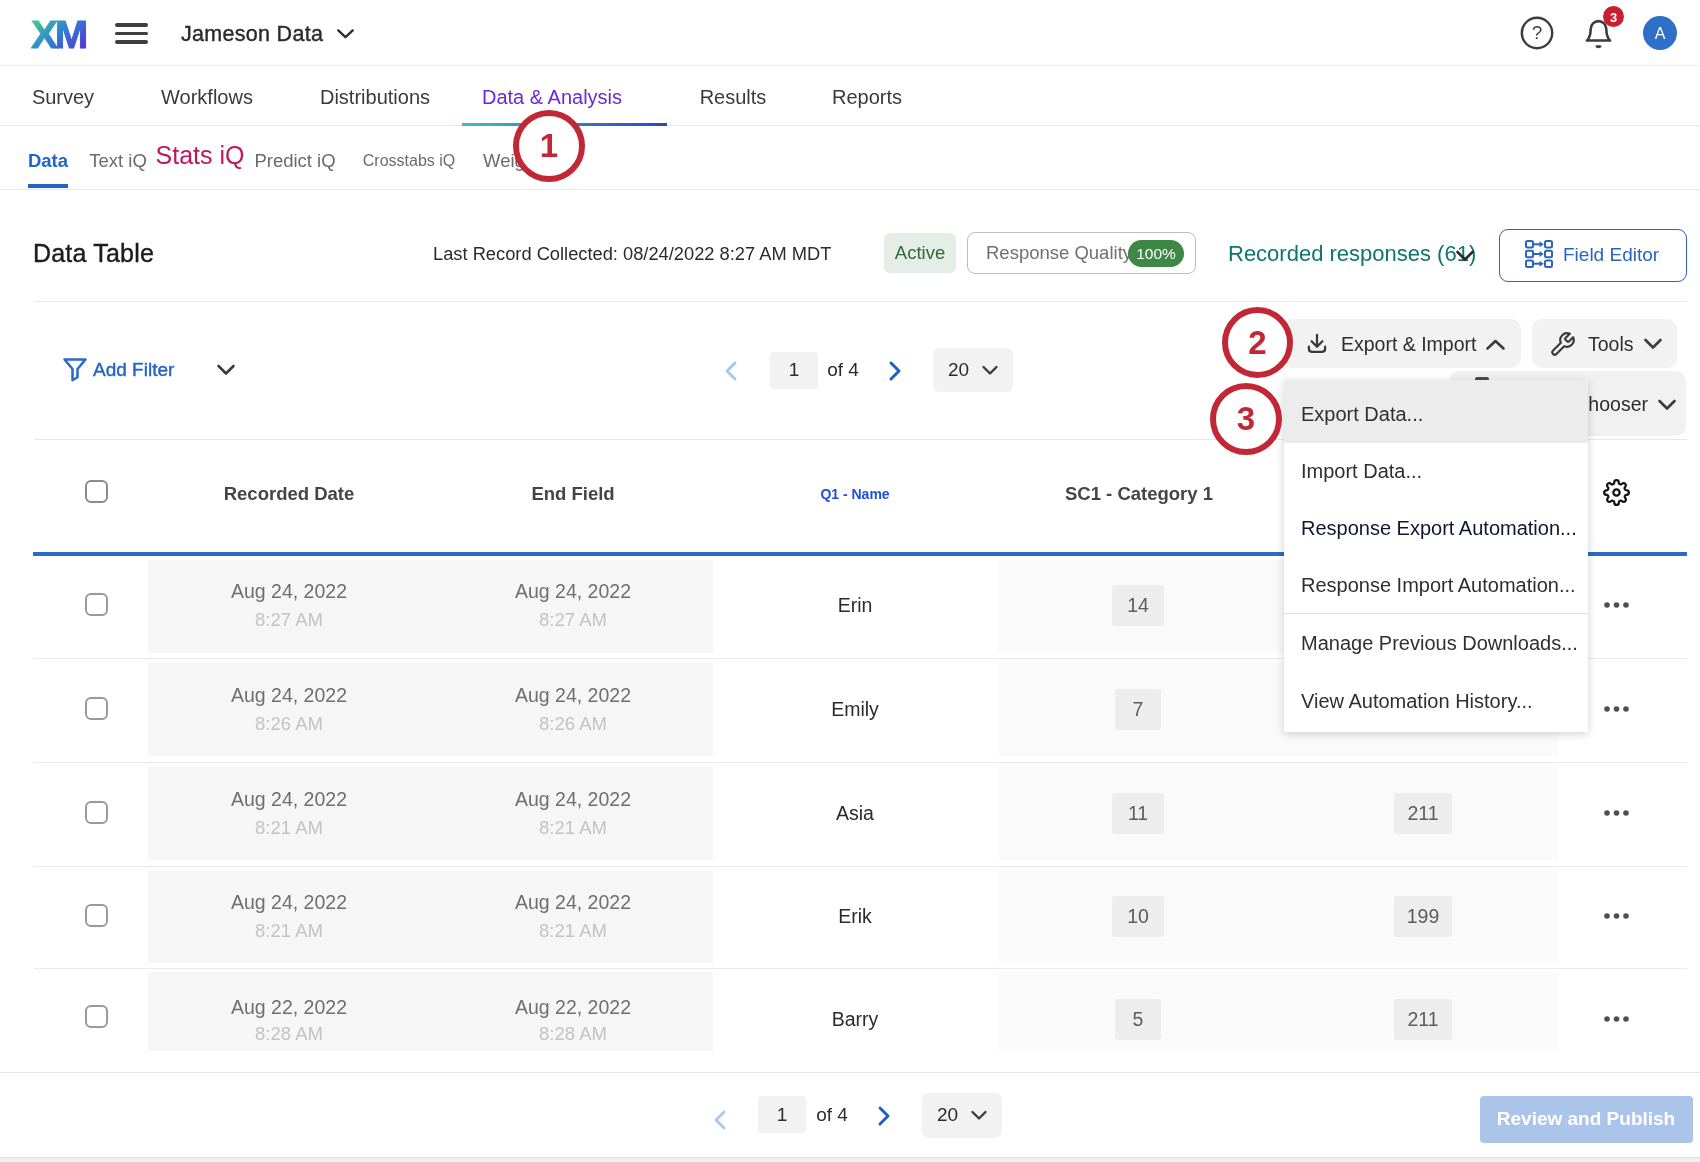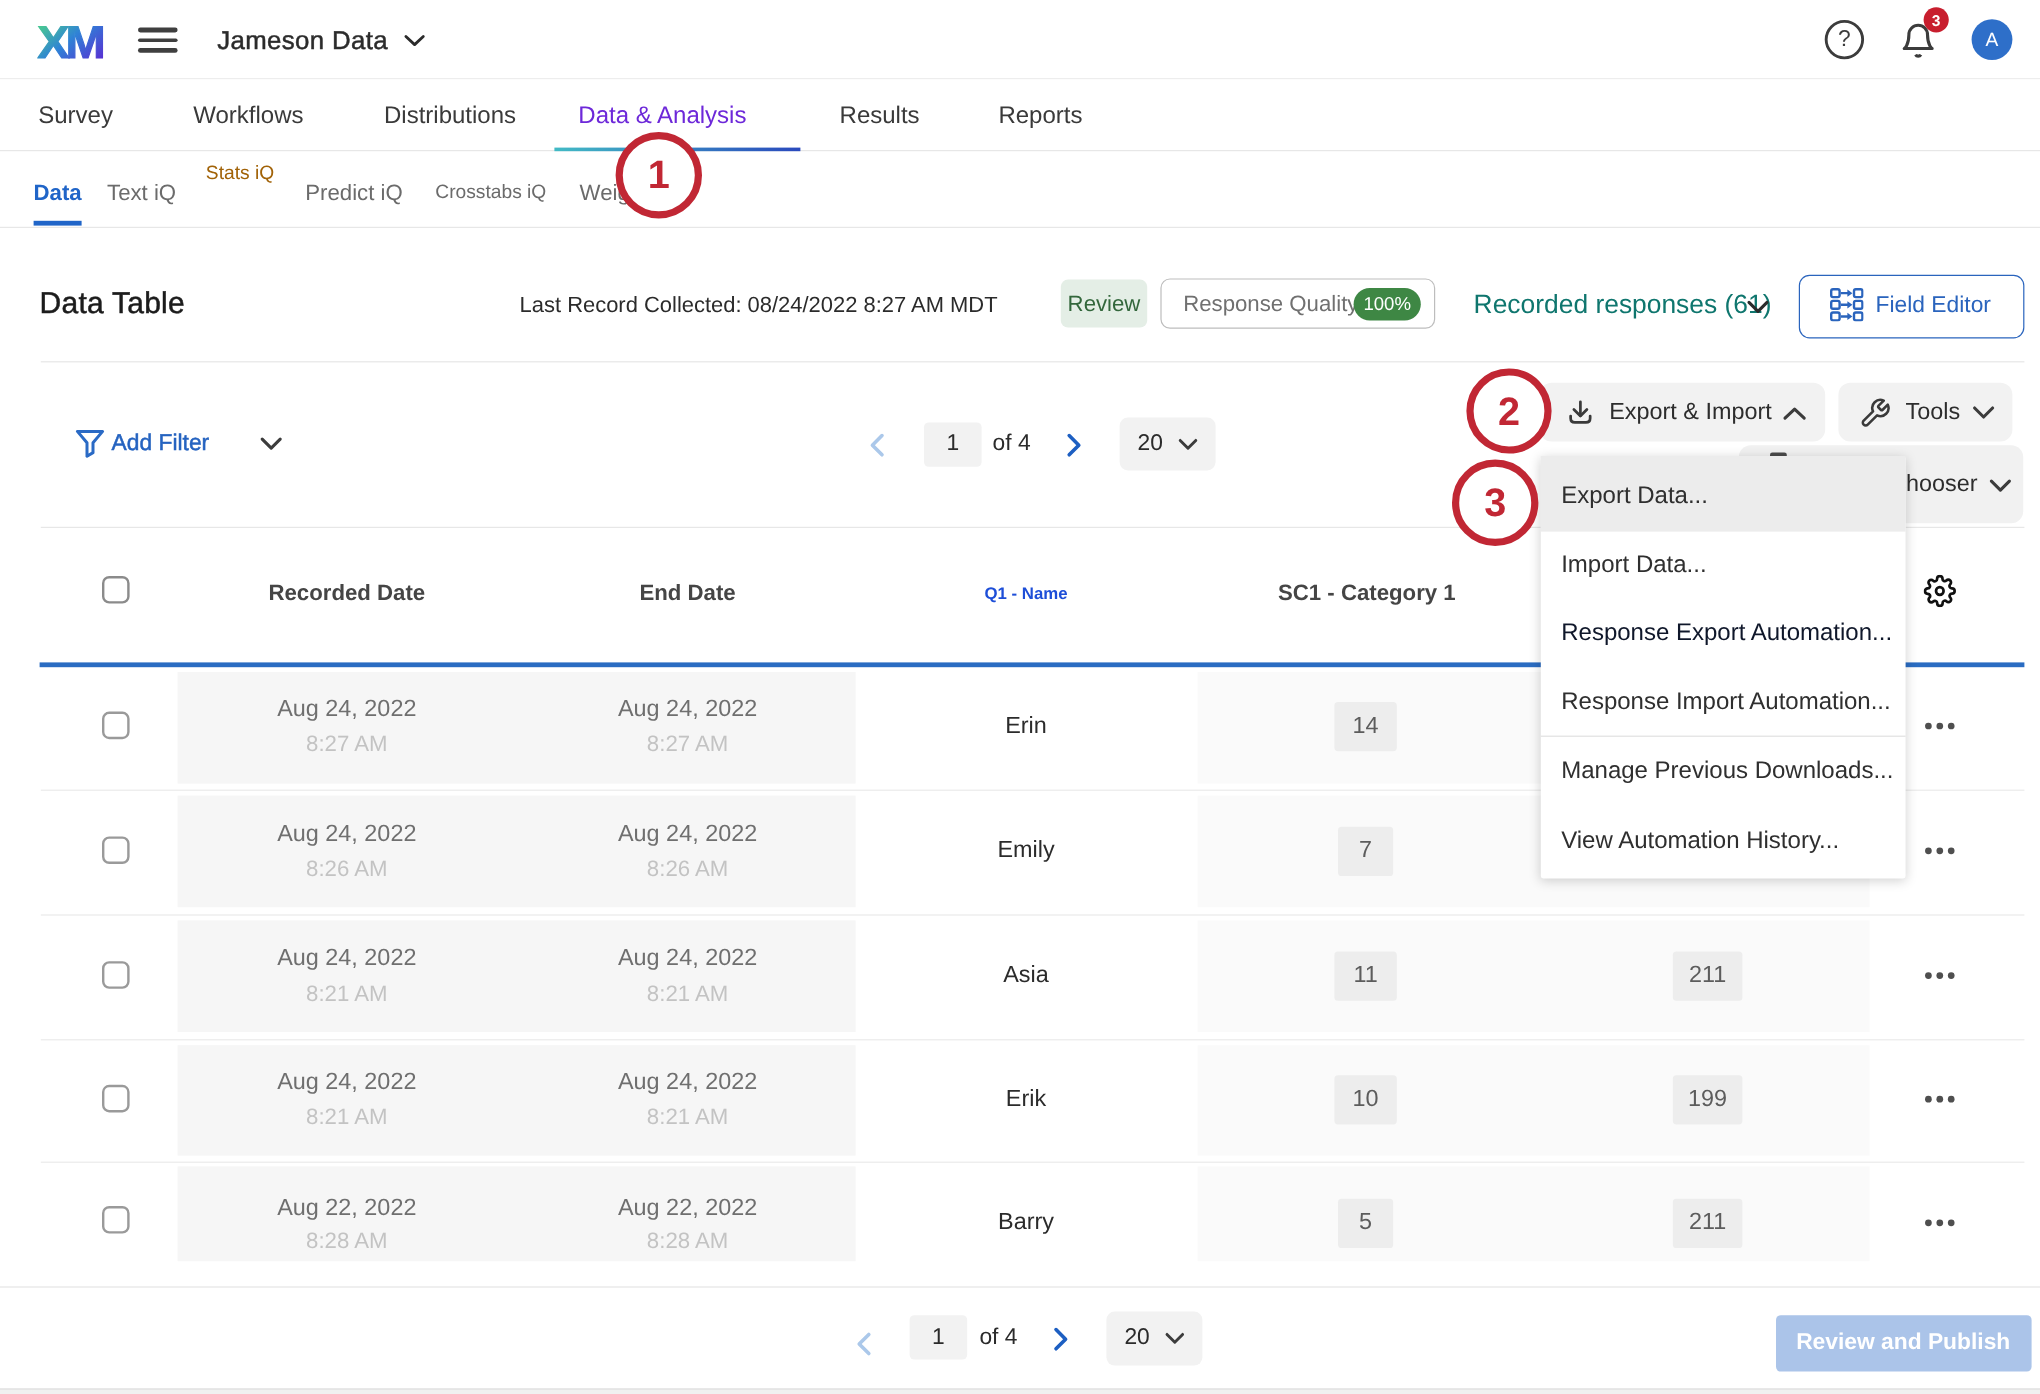--- a/index.html
+++ b/index.html
@@ -49,31 +49,31 @@
 <div class="c" style="left:207px;top:97px;font-size:20px;color:#3a3a3a">Workflows</div>
 <div class="c" style="left:375px;top:97px;font-size:20px;color:#3a3a3a">Distributions</div>
 <div class="c" style="left:552px;top:97px;font-size:20px;color:#6d28d9">Data &amp; Analysis</div>
 <div class="c" style="left:733px;top:97px;font-size:20px;color:#3a3a3a">Results</div>
 <div class="c" style="left:867px;top:97px;font-size:20px;color:#3a3a3a">Reports</div>
 <div class="hline" style="left:0;top:125px;width:1700px;background:#e7e7e7"></div>
 <div class="abs" style="left:462px;top:122.5px;width:205px;height:3.5px;background:linear-gradient(90deg,#42bac5,#2a49bd)"></div>
 
 <div class="c" style="left:48px;top:161px;font-size:18.5px;font-weight:bold;color:#2065c8">Data</div>
 <div class="c" style="left:118px;top:161px;font-size:18.5px;color:#6b6b6b">Text iQ</div>
-<div class="c" style="left:200px;top:145px;font-size:16px;color:#a16207">Stats iQ</div>
+<div class="c" style="left:200px;top:155px;font-size:25px;color:#be185d">Stats iQ</div>
 <div class="c" style="left:295px;top:161px;font-size:18.5px;color:#6b6b6b">Predict iQ</div>
 <div class="c" style="left:409px;top:161px;font-size:16px;color:#6b6b6b">Crosstabs iQ</div>
 <div class="lv" style="left:483px;top:161px;font-size:18.5px;color:#6b6b6b">Weighting</div>
 <div class="hline" style="left:0;top:189px;width:1700px;background:#e7e7e7"></div>
 <div class="abs" style="left:28px;top:184px;width:40px;height:4px;background:#2065c8"></div>
 
 <div class="lv" style="left:33px;top:253px;font-size:25px;color:#1c1c1c;-webkit-text-stroke:0.4px #1c1c1c;letter-spacing:0.2px">Data Table</div>
 <div class="lv" style="left:433px;top:254px;font-size:18.3px;color:#2b2b2b">Last Record Collected: 08/24/2022 8:27 AM MDT</div>
 <div class="abs" style="left:884px;top:233px;width:72px;height:40px;border-radius:6px;background:#e4eee6"></div>
-<div class="c" style="left:920px;top:253px;font-size:18.5px;color:#33673c">Review</div>
+<div class="c" style="left:920px;top:253px;font-size:18.5px;color:#33673c">Active</div>
 <div class="abs" style="left:967px;top:232px;width:229px;height:42px;border-radius:8px;border:1.5px solid #bdbdbd;background:#fff"></div>
 <div class="lv" style="left:986px;top:253px;font-size:18.5px;color:#707070">Response Quality</div>
 <div class="abs" style="left:1128px;top:240px;width:56px;height:27px;border-radius:14px;background:#3e8744"></div>
 <div class="c" style="left:1156px;top:253.5px;font-size:15.5px;font-weight:normal;color:#fff">100%</div>
 <div class="lv" style="left:1228px;top:254px;font-size:22px;color:#0f766e">Recorded responses (61)</div>
 <svg class="abs" style="left:1455px;top:250px" width="20" height="12" viewBox="0 0 20 12">
       <polyline points="2.5,2 10,9.5 17.5,2" fill="none" stroke="#2b2b2b" stroke-width="2.6" stroke-linecap="round" stroke-linejoin="round"></polyline>
     </svg>
 <div class="abs" style="left:1499px;top:229px;width:188px;height:53px;border-radius:9px;border:1.5px solid #2a64bd;background:#fff"></div>
 <svg class="abs" style="left:1525px;top:240px" width="28" height="28" viewBox="0 0 28 28">
@@ -144,21 +144,21 @@
 <path d="M14.7 6.3a1 1 0 0 0 0 1.4l1.6 1.6a1 1 0 0 0 1.4 0l3.77-3.77a6 6 0 0 1-7.94 7.94l-6.91 6.91a2.12 2.12 0 0 1-3-3l6.91-6.91a6 6 0 0 1 7.94-7.94l-3.76 3.76z" fill="none" stroke="#3a3a3a" stroke-width="1.9" stroke-linecap="round" stroke-linejoin="round"></path>
 </svg>
 <div class="lv" style="left:1588px;top:344px;font-size:19.5px;color:#2d2d2d">Tools</div>
 <svg class="abs" style="left:1643px;top:338px" width="20" height="12" viewBox="0 0 20 12">
       <polyline points="2.5,2 10,9.5 17.5,2" fill="none" stroke="#3c3c3c" stroke-width="2.6" stroke-linecap="round" stroke-linejoin="round"></polyline>
     </svg>
 <div class="hline" style="left:34px;top:438.5px;width:1653px;background:#e7e7e7"></div>
 
 <div class="abs" style="left:85px;top:480px;width:23px;height:23px;border-radius:6px;border:2px solid #8b8b8b;background:#fff"></div>
 <div class="c" style="left:289px;top:494px;font-size:18.5px;font-weight:bold;color:#454545">Recorded Date</div>
-<div class="c" style="left:573px;top:494px;font-size:18.5px;font-weight:bold;color:#454545">End Date</div>
+<div class="c" style="left:573px;top:494px;font-size:18.5px;font-weight:bold;color:#454545">End Field</div>
 <div class="c" style="left:855px;top:494px;font-size:14px;font-weight:bold;color:#1d4ed8">Q1 - Name</div>
 <div class="c" style="left:1139px;top:494px;font-size:18.5px;font-weight:bold;color:#454545">SC1 - Category 1</div>
 <svg class="abs" style="left:1603px;top:479px" width="27" height="27" viewBox="0 0 24 24">
 <circle cx="12" cy="12" r="2.8" fill="none" stroke="#111" stroke-width="2"></circle>
 <path d="M19.4 15a1.65 1.65 0 0 0 .33 1.82l.06.06a2 2 0 0 1 0 2.83 2 2 0 0 1-2.83 0l-.06-.06a1.65 1.65 0 0 0-1.82-.33 1.65 1.65 0 0 0-1 1.51V21a2 2 0 0 1-2 2 2 2 0 0 1-2-2v-.09A1.65 1.65 0 0 0 9 19.4a1.65 1.65 0 0 0-1.82.33l-.06.06a2 2 0 0 1-2.83 0 2 2 0 0 1 0-2.83l.06-.06a1.65 1.65 0 0 0 .33-1.82 1.65 1.65 0 0 0-1.51-1H3a2 2 0 0 1-2-2 2 2 0 0 1 2-2h.09A1.65 1.65 0 0 0 4.6 9a1.65 1.65 0 0 0-.33-1.82l-.06-.06a2 2 0 0 1 0-2.83 2 2 0 0 1 2.83 0l.06.06a1.65 1.65 0 0 0 1.82.33H9a1.65 1.65 0 0 0 1-1.51V3a2 2 0 0 1 2-2 2 2 0 0 1 2 2v.09a1.65 1.65 0 0 0 1 1.51 1.65 1.65 0 0 0 1.82-.33l.06-.06a2 2 0 0 1 2.83 0 2 2 0 0 1 0 2.83l-.06.06a1.65 1.65 0 0 0-.33 1.82V9a1.65 1.65 0 0 0 1.51 1H21a2 2 0 0 1 2 2 2 2 0 0 1-2 2h-.09a1.65 1.65 0 0 0-1.51 1z" fill="none" stroke="#111" stroke-width="2" stroke-linejoin="round"></path>
 </svg>
 <div class="abs" style="left:33px;top:552px;width:1654px;height:4px;background:#2a6cc2"></div>
 
 <div class="abs" style="left:148px;top:560px;width:565px;height:93px;background:#f6f6f6"></div>
 <div class="abs" style="left:998px;top:560px;width:560px;height:93px;background:#fafafa"></div>

